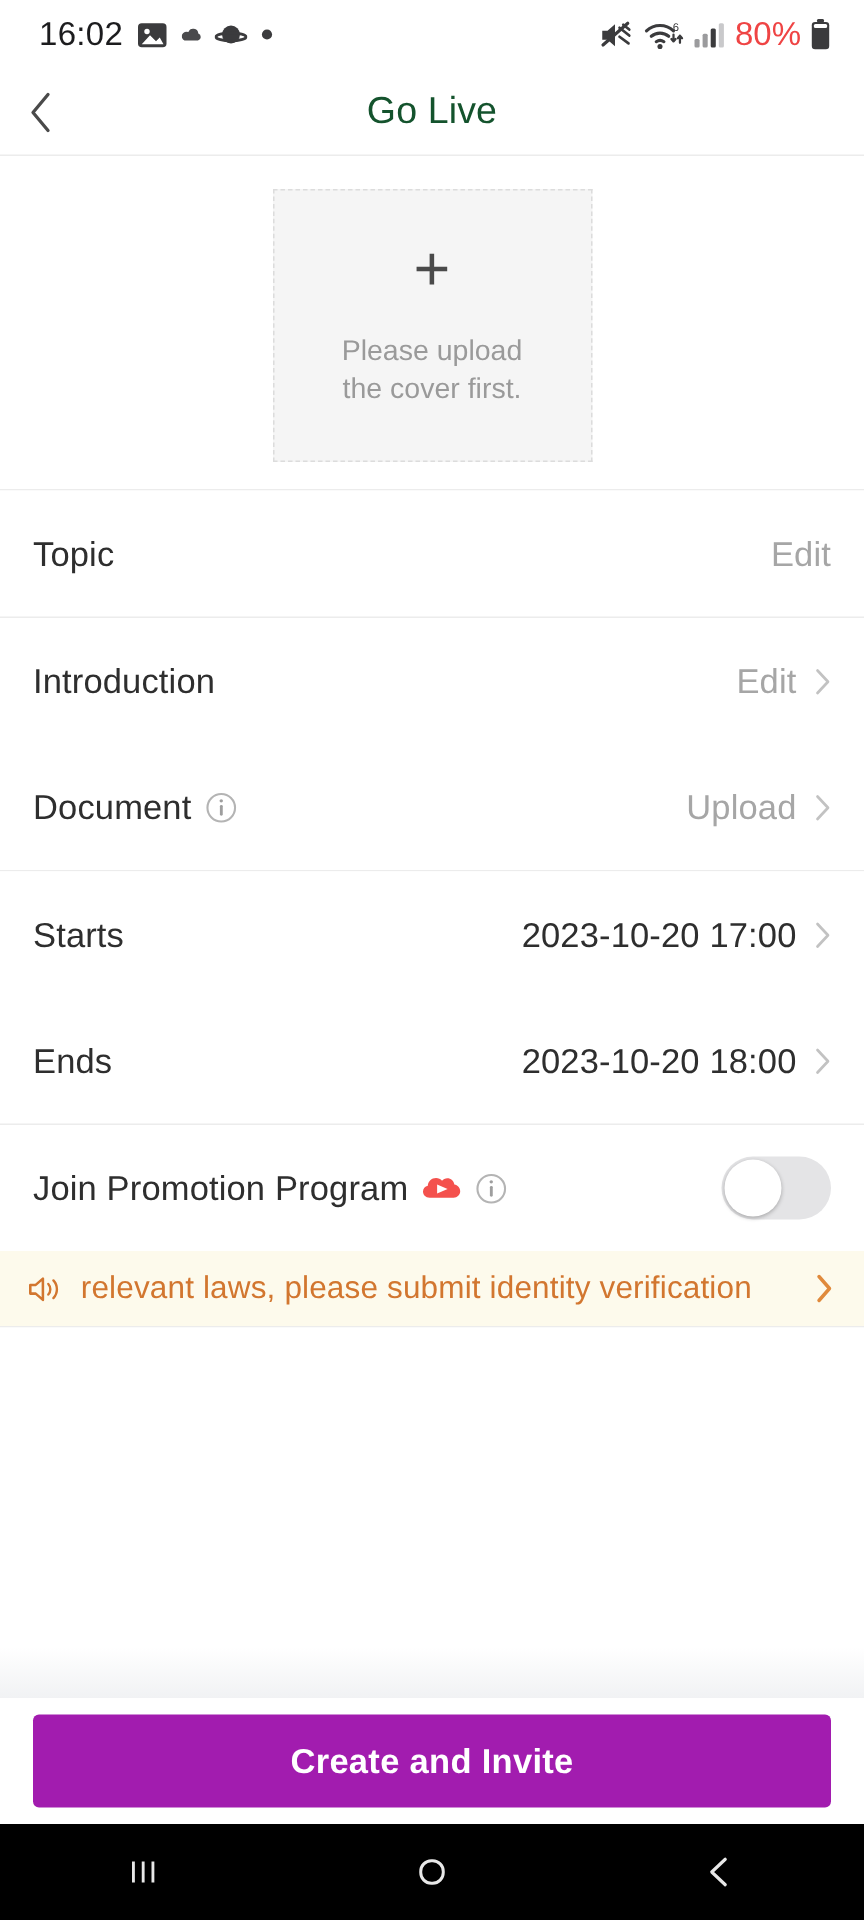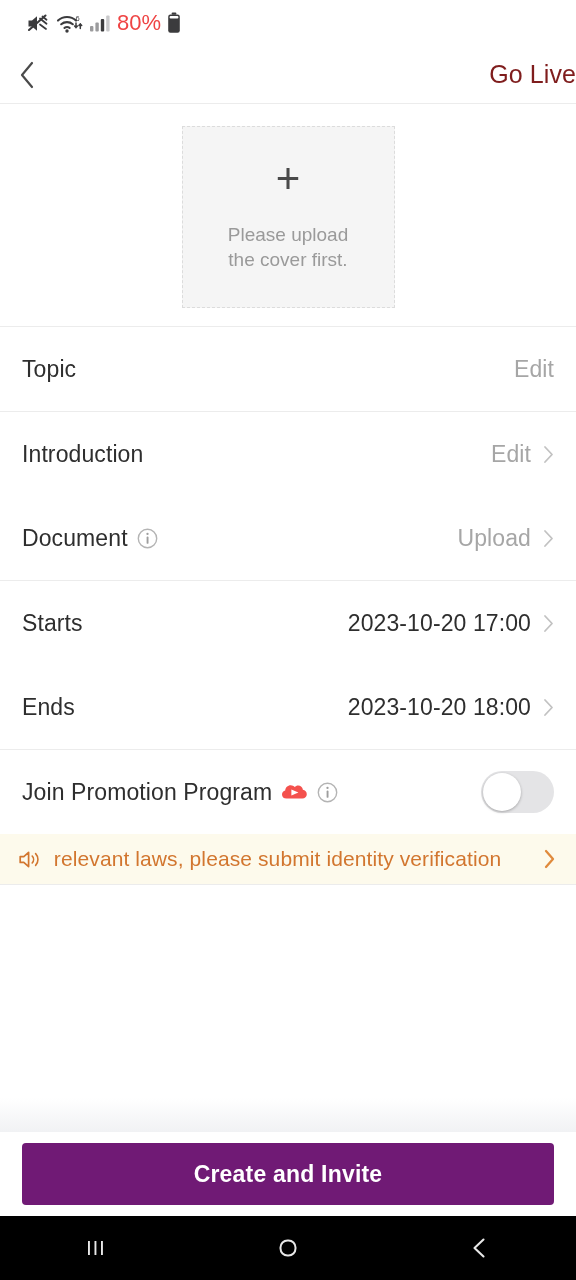--- a/index.html
+++ b/index.html
@@ -26,21 +26,21 @@
   
   .header {
     height:58px; flex:0 0 58px; position:relative; display:flex; align-items:center;
     background:#fff; border-bottom:1px solid #ececec;
   }
   .back-btn {
     position:absolute; left:18px; top:0; bottom:0; width:54px;
     display:flex; align-items:center; justify-content:flex-start;
   }
   .page-title {
-    width:100%; text-align:right; font-size:25px; color:#7f1d1d; letter-spacing:.1px;
+    width:100%; text-align:center; font-size:25px; color:#14532d; letter-spacing:.1px;
   }
 
   
   .cover-wrap { padding:22px 0 18px; display:flex; justify-content:center; background:#fff; }
   .cover-box {
     width:213px; height:182px; background:#f5f5f5; border:1px dashed #dcdcdc;
     display:flex; flex-direction:column; align-items:center; justify-content:center;
   }
   .cover-plus { font-size:42px; line-height:34px; color:#4a4a4a; font-weight:300; margin-bottom:26px; }
   .cover-hint { font-size:19px; line-height:25px; color:#9a9a9a; text-align:center; }
@@ -85,37 +85,55 @@
   .notice-chev { width:13px; height:22px; flex:0 0 13px; margin-left:14px; }
 
   
   .filler { flex:1 1 auto; background:#fff; position:relative; }
   .filler:after {
     content:""; position:absolute; left:0; right:0; bottom:0; height:34px;
     background:linear-gradient(to bottom, rgba(244,245,247,0) 0%, #f1f2f4 100%);
   }
   .bottom-bar { flex:0 0 84px; background:#fff; display:flex; align-items:center; padding:0 22px; }
   .cta {
-    width:100%; height:62px; border:none; border-radius:4px; background:#701a75;
+    width:100%; height:62px; border:none; border-radius:4px; background:#a21caf;
     color:#fff; font-size:23px; font-weight:bold; font-family:"Liberation Sans", sans-serif;
     letter-spacing:.2px;
   }
 
   
   .navbar {
     flex:0 0 64px; background:#000; display:flex; align-items:center; justify-content:space-around;
   }
   .nav-item { width:96px; height:64px; display:flex; align-items:center; justify-content:center; }
 </style>
 </head>
 <body>
 
 <div class="phone">
 
   <div class="statusbar">
+    <div class="sb-left">
+      <span class="sb-clock">16:02</span>
+      <svg class="ic" width="21" height="21" viewBox="0 0 21 21">
+        <rect x="1" y="2.5" width="19" height="16" rx="2.5" fill="#3b3b3d"></rect>
+        <circle cx="7" cy="8" r="1.8" fill="#fff"></circle>
+        <path d="M3.5 16.5 L9 10.5 L13 14.5 L15.5 12 L18 16.5 Z" fill="#fff"></path>
+      </svg>
+      <svg class="ic" width="13" height="11" viewBox="0 0 13 11">
+        <path d="M2 9 h9 a2.4 2.4 0 0 0 .2-4.6 A3.4 3.4 0 0 0 4.6 3.4 A2.8 2.8 0 0 0 2 9 Z" fill="#4a4a4c"></path>
+      </svg>
+      <svg class="ic" width="22" height="19" viewBox="0 0 22 19">
+        <circle cx="11" cy="9" r="6" fill="#3b3b3d"></circle>
+        <ellipse cx="11" cy="10.6" rx="10" ry="2.6" fill="none" stroke="#3b3b3d" stroke-width="1.9"></ellipse>
+      </svg>
+      <svg class="ic" width="8" height="8" viewBox="0 0 8 8">
+        <circle cx="4" cy="4" r="3.4" fill="#3b3b3d"></circle>
+      </svg>
+    </div>
     <div class="sb-right">
       <svg class="ic" width="24" height="21" viewBox="0 0 24 21">
         <path d="M2.5 7.5 h3.5 L11 3.2 v14.6 L6 13.5 H2.5 Z" fill="#3b3b3d"></path>
         <path d="M14 5.5 l6.5 5.2 M14 11.5 l6 4.4 M16.5 3.5 l4 3.2" stroke="#3b3b3d" stroke-width="1.8" fill="none" stroke-linecap="round"></path>
         <path d="M19.5 2.5 L3 17" stroke="#3b3b3d" stroke-width="2.1" stroke-linecap="round"></path>
       </svg>
       <svg class="ic" width="27" height="21" viewBox="0 0 27 21">
         <path d="M2 7.6 A13 13 0 0 1 20 7.6" stroke="#3b3b3d" stroke-width="2.1" fill="none" stroke-linecap="round"></path>
         <path d="M5.2 11.2 A9 9 0 0 1 16.8 11.2" stroke="#3b3b3d" stroke-width="2.1" fill="none" stroke-linecap="round"></path>
         <path d="M8.5 14.8 A4.6 4.6 0 0 1 13.6 14.8" stroke="#3b3b3d" stroke-width="2.1" fill="none" stroke-linecap="round"></path>

